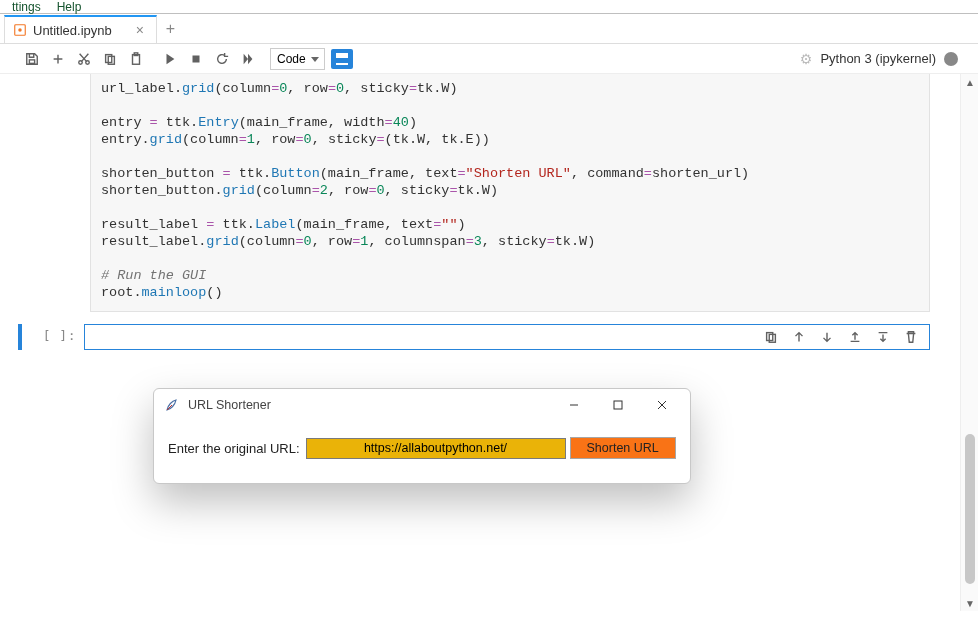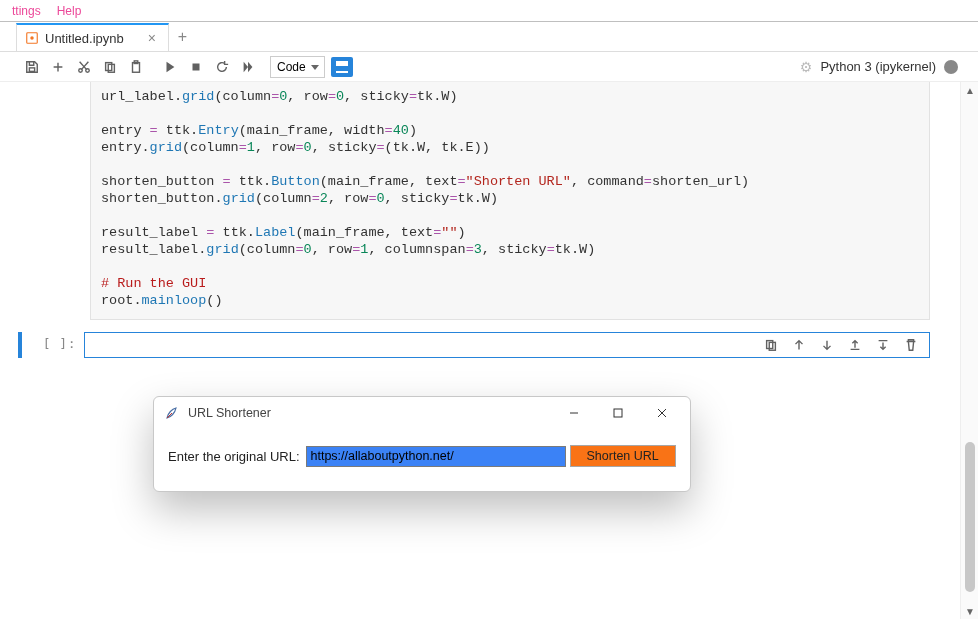--- a/index.html
+++ b/index.html
@@ -8,34 +8,34 @@
     font-family: "Segoe UI", Arial, sans-serif;
     font-size: 13px;
     color: #333;
     background: #fff;
     width: 978px;
     height: 619px;
     overflow: hidden;
     position: relative;
   }
   .menubar {
-    height: 22px;
+    height: 14px;
     border-bottom: 1px solid #bfbfbf;
     display: flex;
     align-items: center;
     padding: 0 4px;
     font-size: 12px;
-    color: #ec4899;
+    color: #14532d;
   }
   .menubar span { padding: 2px 8px; cursor: default; }
   .tabstrip {
     height: 30px;
     display: flex;
     align-items: flex-end;
-    padding-left: 16px;
+    padding-left: 4px;
     border-bottom: 1px solid #ddd;
   }
   .tab {
     display: flex;
     align-items: center;
     height: 28px;
     padding: 0 12px 0 8px;
     border-top: 2px solid #2196f3;
     border-left: 1px solid #ddd;
     border-right: 1px solid #ddd;
@@ -136,21 +136,21 @@
     font-family: Consolas, "Courier New", monospace;
     font-size: 13.5px;
     line-height: 17px;
     color: #333;
     white-space: pre;
     overflow: hidden;
   }
   .tok-fn { color: #1f77b4; }
   .tok-num { color: #098658; }
   .tok-str { color: #b3261e; }
-  .tok-cmt { color: #b91c1c; }
+  .tok-cmt { color: #737373; font-style: italic; }
   .tok-op { color: #aa55aa; }
 
   .active-cell {
     margin: 12px 48px 0 18px;
     display: flex;
     align-items: stretch;
     position: relative;
   }
   .active-bar {
     width: 4px;
@@ -217,21 +217,22 @@
     color: #222;
   }
   .tk-row { display: flex; align-items: center; margin: 8px 0; }
   .tk-label { margin-right: 6px; }
   .tk-entry {
     flex: 0 0 260px;
     height: 21px;
     border: 1px solid #7a7a7a;
     padding: 0 4px;
     font-size: 12.5px;
-    background: #3b82f6;
+    background: #eab308;
+    text-align: center;
   }
   .tk-button {
     height: 22px;
     padding: 0 16px;
     margin-left: 4px;
     border: 1px solid #a6a6a6;
     background: #f97316;
     font-size: 12.5px;
     display:flex; align-items:center;
   }

